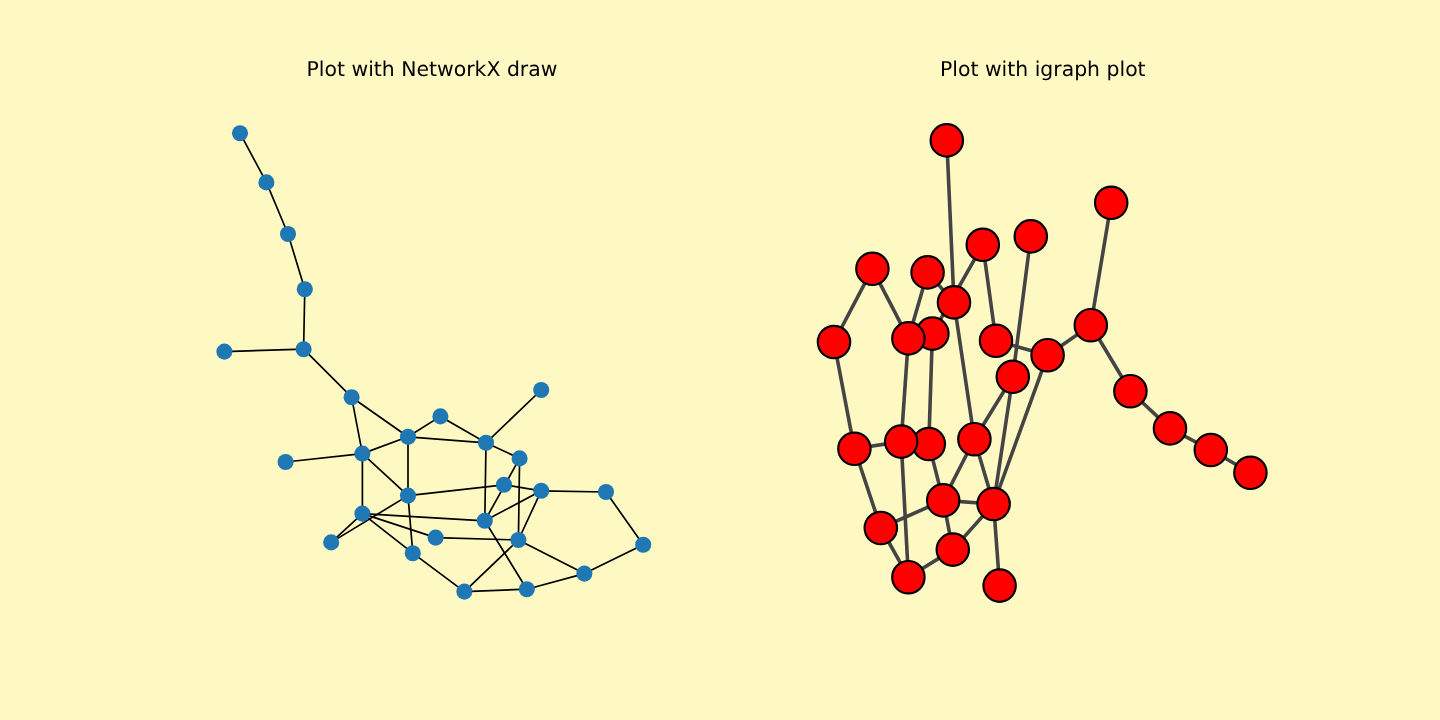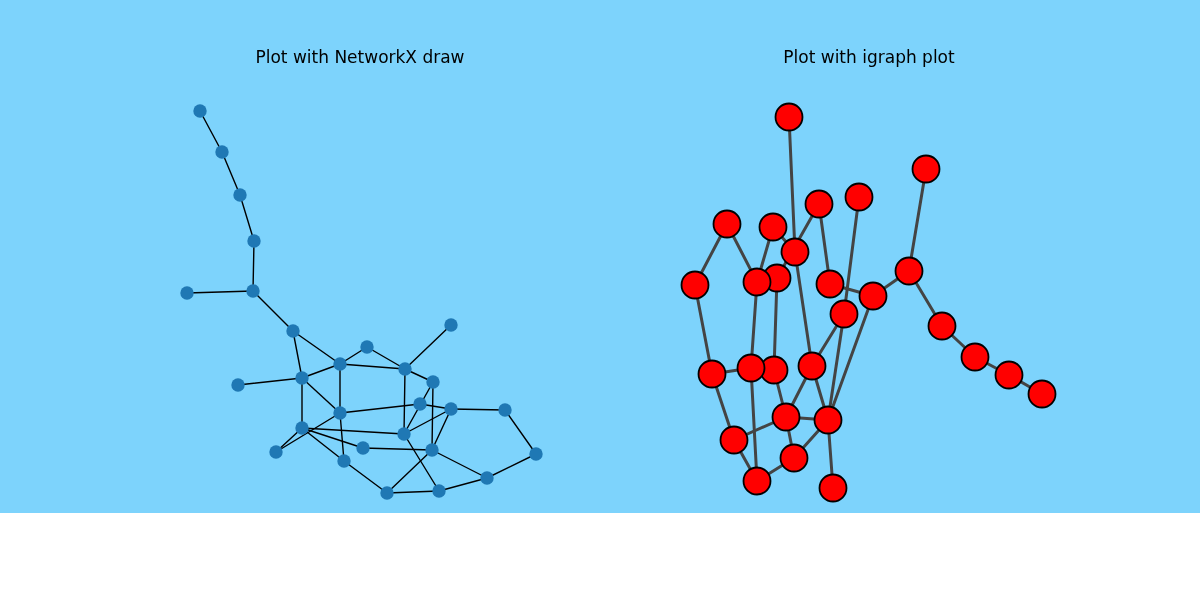--- a/index.html
+++ b/index.html
@@ -4,22 +4,22 @@
 <style>
   html, body {
     margin: 0;
     padding: 0;
     background: #ffffff;
     font-family: "DejaVu Sans", sans-serif;
   }
   .figure {
     position: relative;
     width: 1200px;
-    height: 513px;
-    background: #7dd3fc;
+    height: 600px;
+    background: #fef9c3;
     overflow: hidden;
   }
   svg { display: block; }
   .plot-title {
     font-family: "DejaVu Sans", sans-serif;
     font-size: 17px;
     fill: #000000;
     text-anchor: middle;
   }
 </style>

